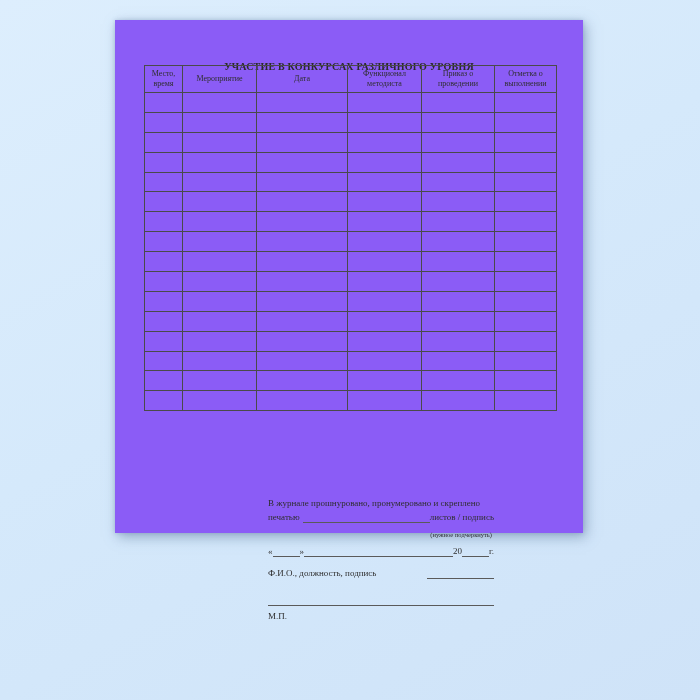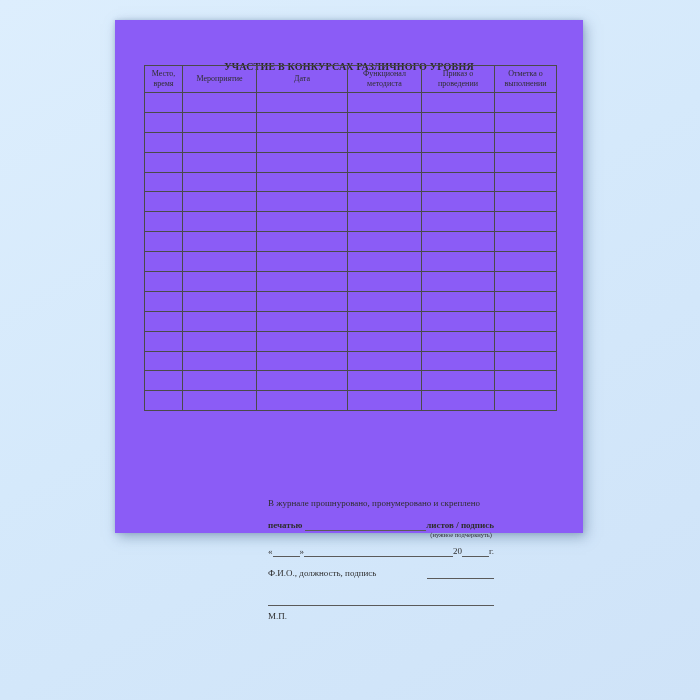--- a/index.html
+++ b/index.html
@@ -85,21 +85,21 @@
   }
   .filler {
     align-self: flex-end;
     height: 2px;
     border-bottom: 1px solid #5a5a5a;
   }
   .filler.grow { flex: 1 1 auto; }
   .filler.fixed { flex: 0 0 auto; width: 27px; }
   .filler.pad-l { margin-left: 3px; }
   .f-binding   { top: 0; }
-  .f-seal      { top: 22px; font-weight: bold; }
+  .f-seal      { top: 14px; }
   .f-note      { top: 33px; height: 8px; line-height: 8px; font-size: 6.5px; justify-content: flex-end; padding-right: 2px; box-sizing: border-box; }
   .f-date      { top: 48px; }
   .f-signature { top: 70px; gap: 48px; }
   .f-rule      { top: 97px; }
   .f-stamp     { top: 113px; justify-content: flex-start; padding-right: 1px; box-sizing: border-box; }
 </style>
 </head>
 <body>
 
 <div class="page">

